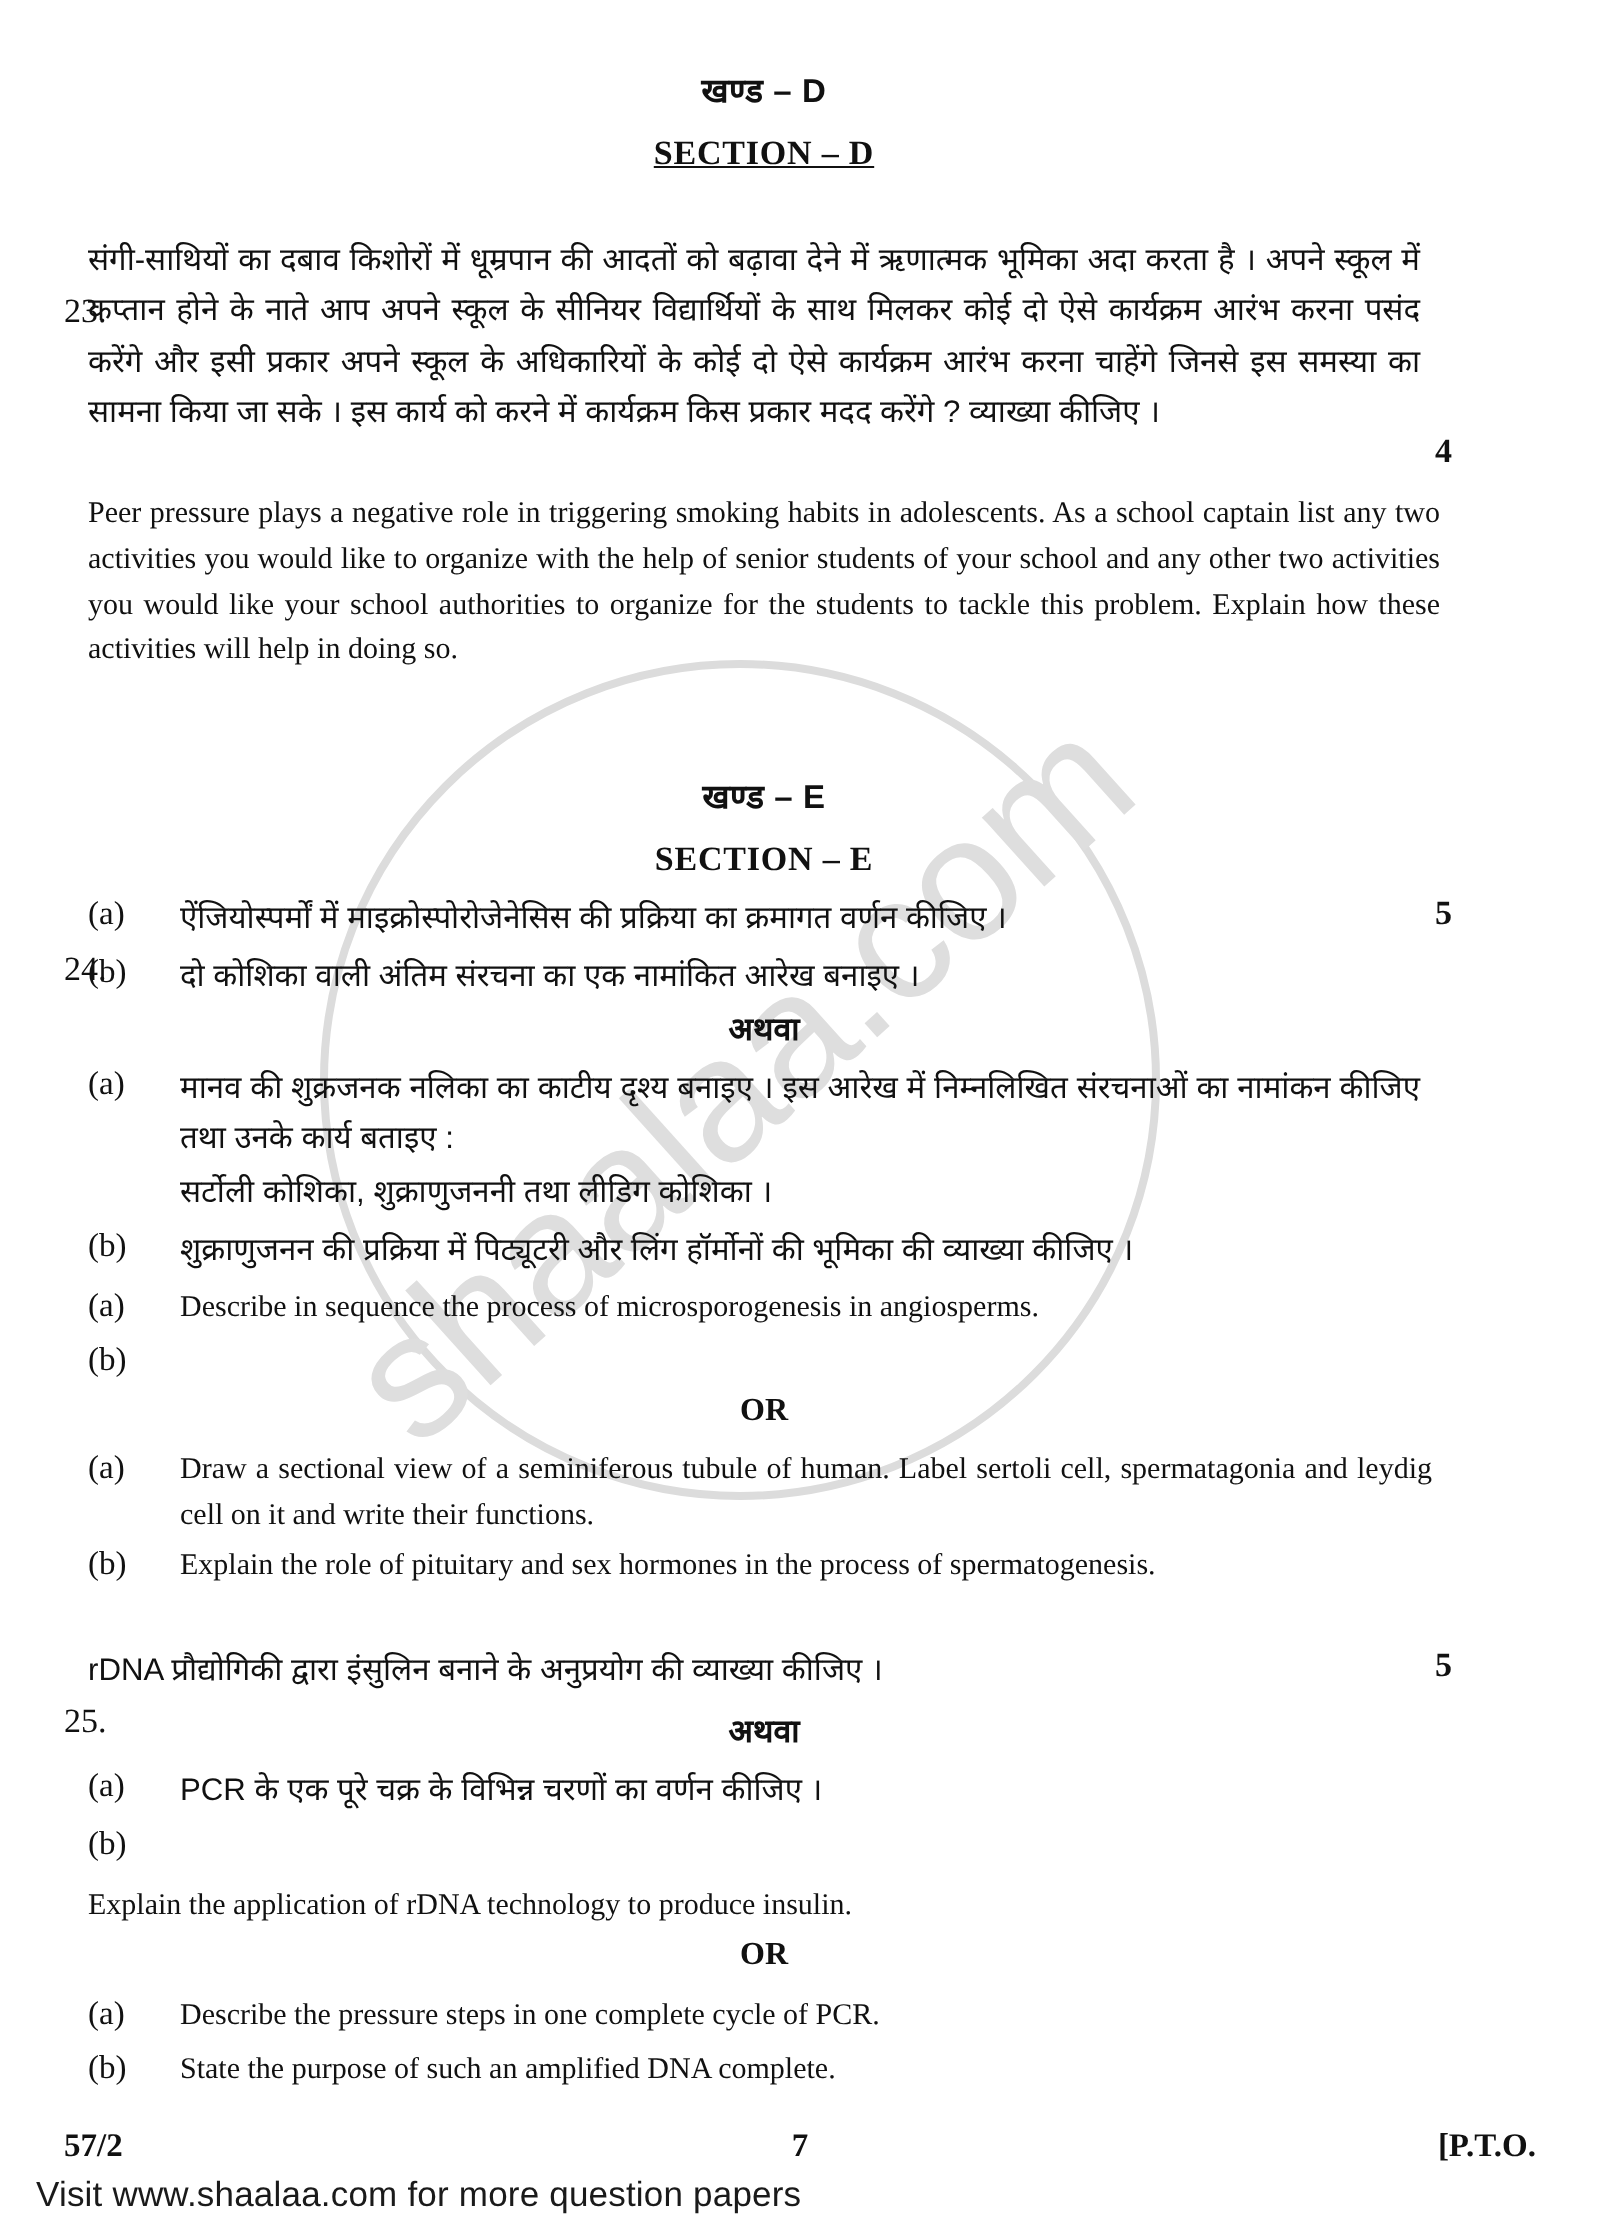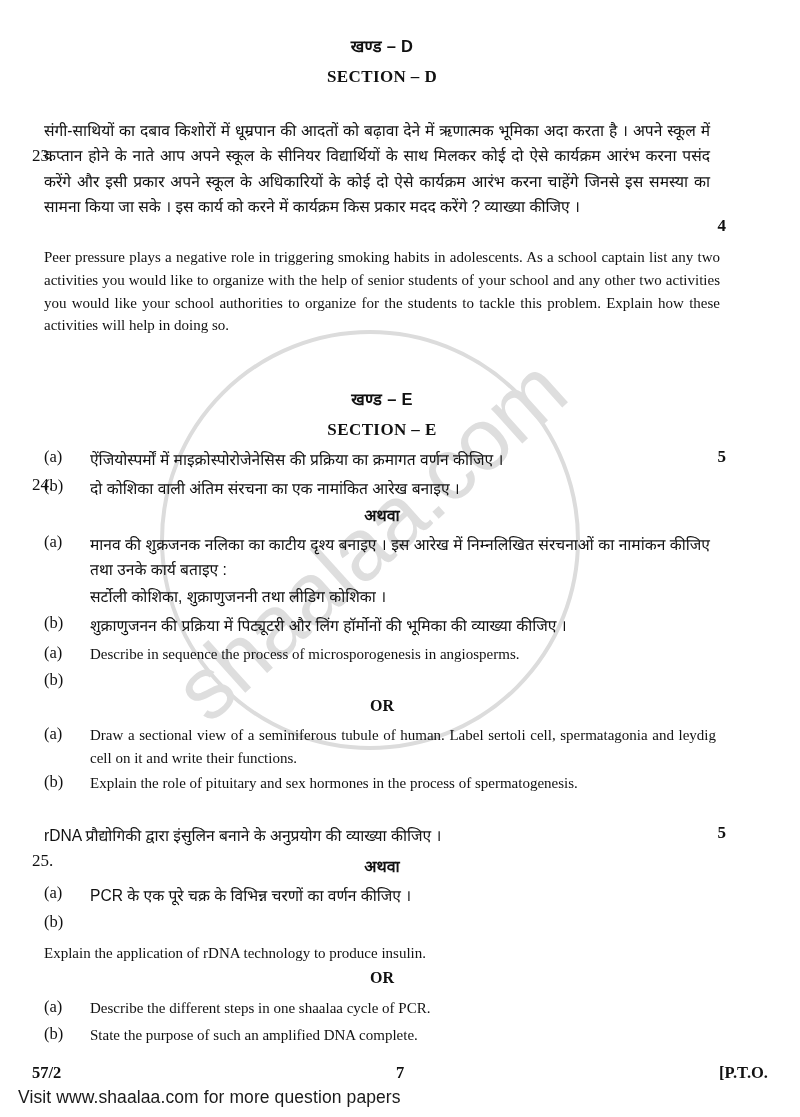--- a/index.html
+++ b/index.html
@@ -177,21 +177,21 @@
 <div id="watermark">
   <div class="ring"></div>
   <div class="wm-text">shaalaa.com</div>
 </div>
 
 <div id="page">
 
   <div class="sheet" style="top:36px;">
     <div class="ctr head-hi" style="font-family:'Liberation Sans','DejaVu Sans',sans-serif;">खण्ड – D</div>
   </div>
-  <div class="sheet" style="top:66px;">
+  <div class="sheet" style="top:66px;text-decoration:underline;">
     <div class="ctr head-en">SECTION – D</div>
   </div>
 
   <div class="sheet" style="top:118px;">
     <div class="qrow">
       <div class="qnum">23.</div>
       <div class="qbody hi just">संगी-साथियों का दबाव किशोरों में धूम्रपान की आदतों को बढ़ावा देने में ऋणात्मक भूमिका अदा करता है । अपने स्कूल में कप्तान होने के नाते आप अपने स्कूल के सीनियर विद्यार्थियों के साथ मिलकर कोई दो ऐसे कार्यक्रम आरंभ करना पसंद करेंगे और इसी प्रकार अपने स्कूल के अधिकारियों के कोई दो ऐसे कार्यक्रम आरंभ करना चाहेंगे जिनसे इस समस्या का सामना किया जा सके । इस कार्य को करने में कार्यक्रम किस प्रकार मदद करेंगे ? व्याख्या कीजिए ।</div>
       <div class="marks" style="top:98px;">4</div>
     </div>
   </div>
@@ -325,21 +325,21 @@
   </div>
 
   <div class="sheet" style="top:969px;">
     <div class="orword">OR</div>
   </div>
 
   <div class="sheet" style="top:997px;">
     <div class="qrow">
       <div class="qnum"></div>
       <div class="qlet">(a)</div>
-      <div class="qbody en">Describe the different steps in one shaalaa cycle of PCR.</div>
+      <div class="qbody en">Describe the pressure steps in one complete cycle of PCR.</div>
     </div>
   </div>
 
   <div class="sheet" style="top:1024px;">
     <div class="qrow">
       <div class="qnum"></div>
       <div class="qlet">(b)</div>
       <div class="qbody en">State the purpose of such an amplified DNA complete.</div>
     </div>
   </div>

